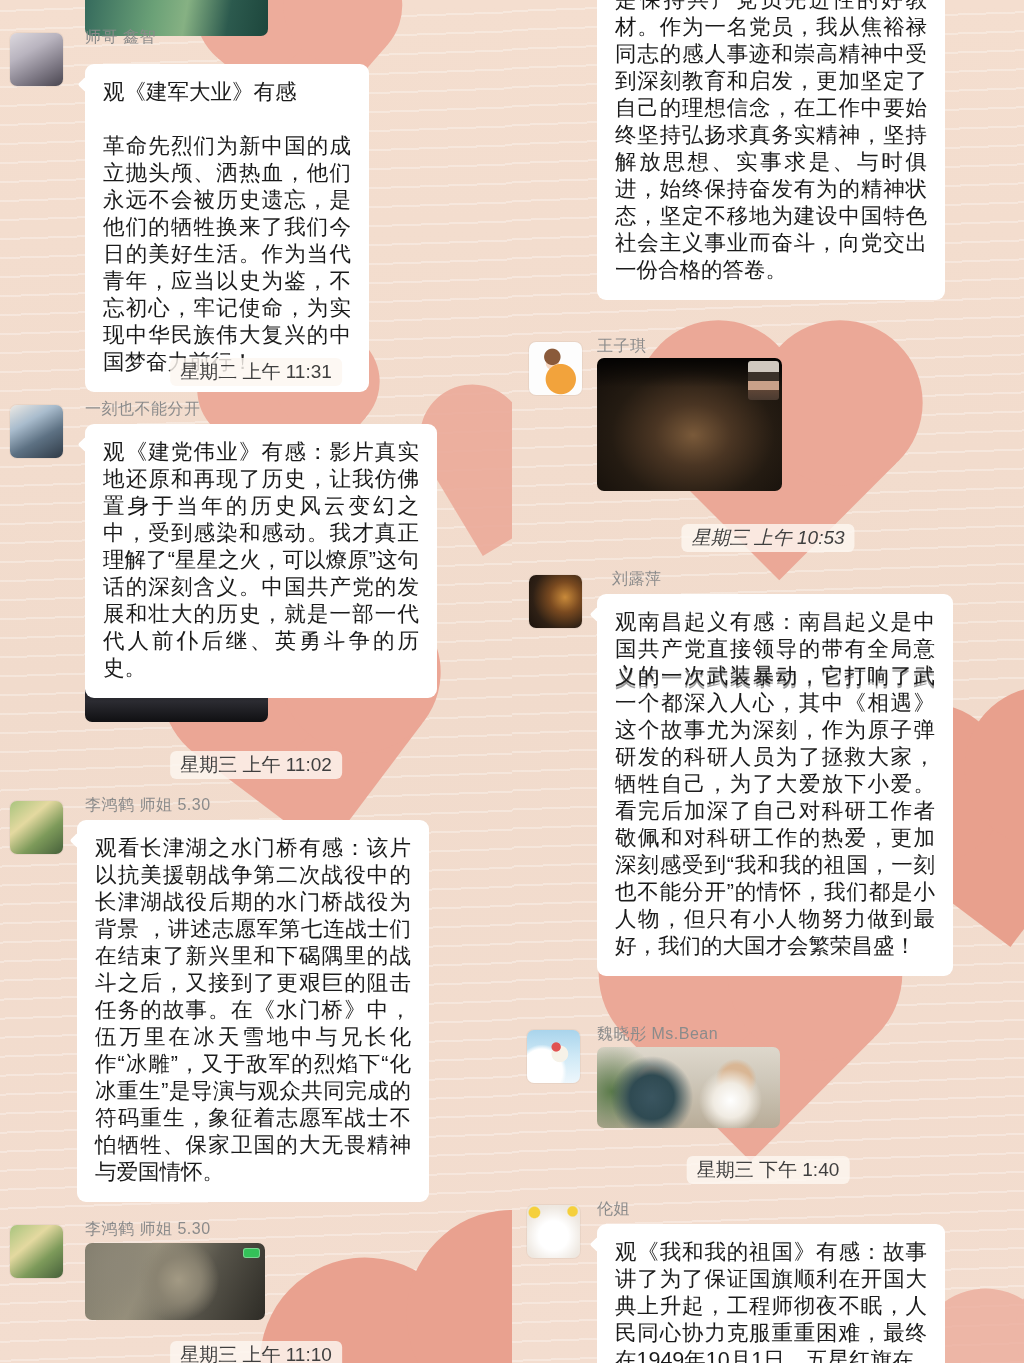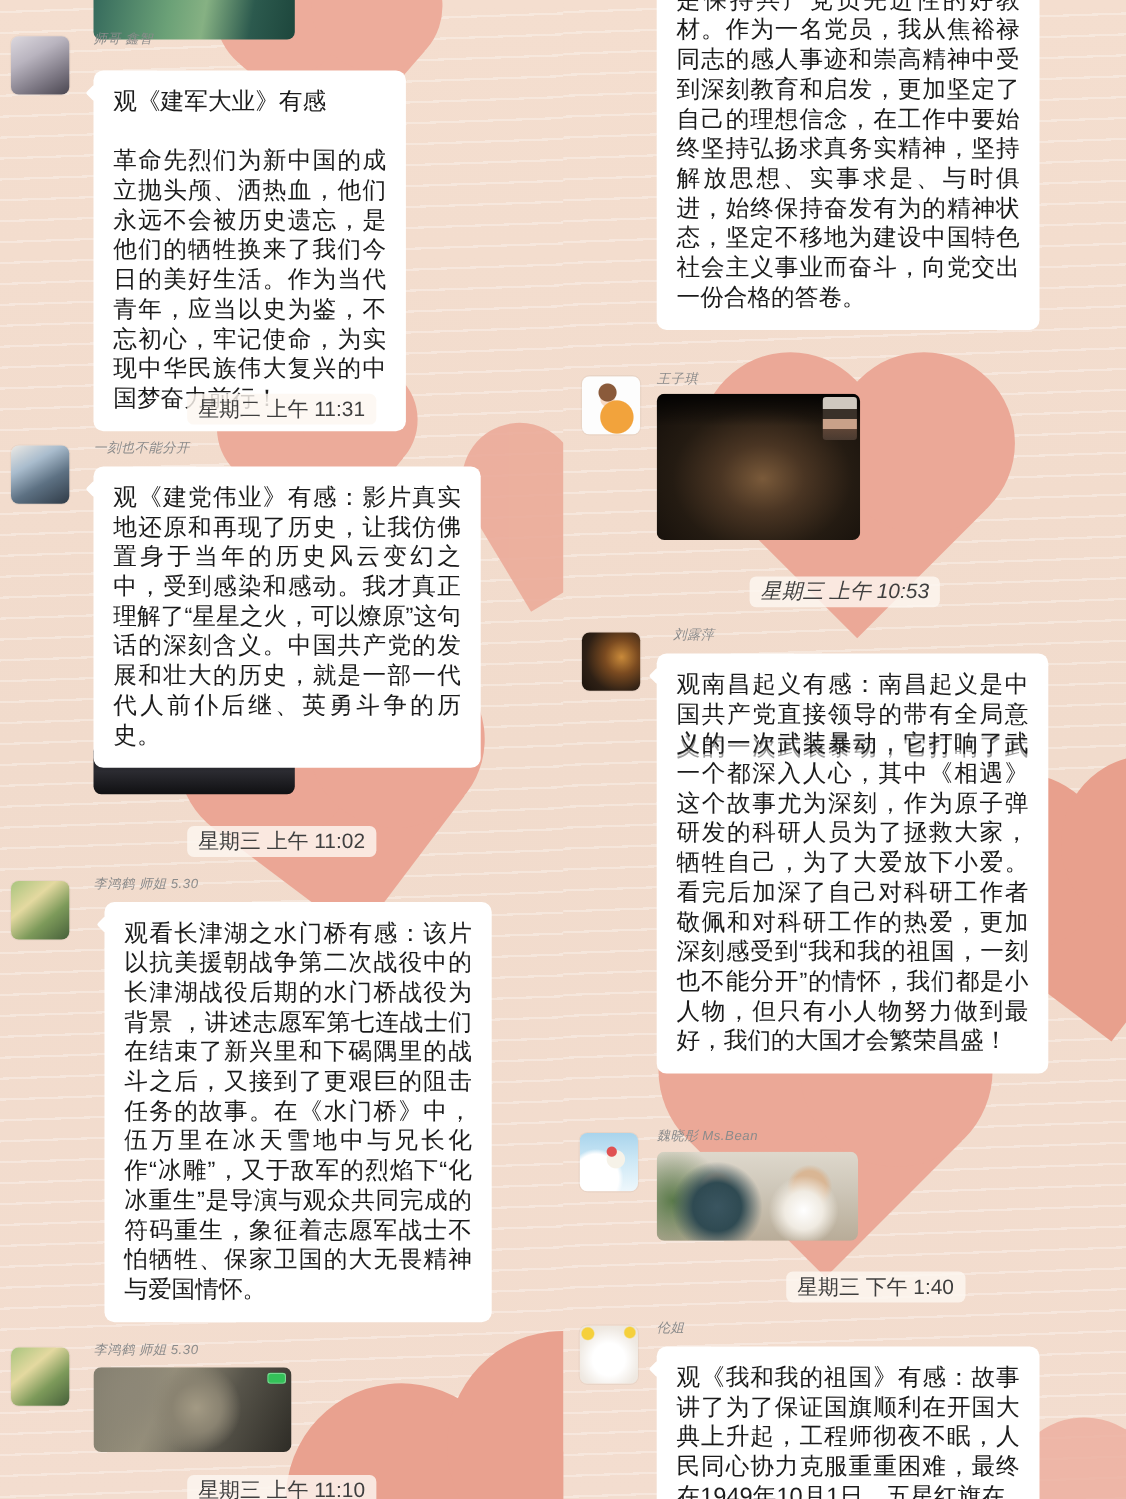--- a/index.html
+++ b/index.html
@@ -31,22 +31,22 @@
   }
   .heart i::before{left:-52%;top:0;}
   .heart i::after{left:0;top:-52%;}
 
   
   .avatar{
     position:absolute;width:53px;height:53px;border-radius:7px;z-index:2;
     box-shadow:0 0 0 1px rgba(0,0,0,0.04);
   }
   .sender{
-    position:absolute;z-index:2;font-size:12px;color:#8b8b8b;
-    white-space:nowrap;letter-spacing:0.5px;font-style:italic;
+    position:absolute;z-index:2;font-size:16px;color:#8b8b8b;
+    white-space:nowrap;letter-spacing:0.5px;
   }
   .bubble{
     position:absolute;z-index:2;background:#ffffff;border-radius:9px;
     padding:15px 18px 16px 18px;box-sizing:border-box;
     font-size:21.5px;line-height:27px;color:#1b1b1b;
     white-space:pre-wrap;word-break:break-all;text-align:justify;
   }
   .bubble.tail::before{
     content:"";position:absolute;left:-5px;top:15px;width:11px;height:11px;
     background:#ffffff;transform:rotate(45deg);border-radius:2px;
@@ -107,21 +107,21 @@
     <div class="avatar" style="left:10px;top:405px;background:linear-gradient(150deg,#ece9e4 0%,#a9bccd 32%,#5d7183 62%,#2f3a46 100%);"></div>
     <div class="sender" style="left:85px;top:399px;">一刻也不能分开</div>
     <div class="video" style="left:85px;top:676px;width:183px;height:46px;z-index:1;
                 background:linear-gradient(180deg,#17171a 0%,#2b2b31 55%,#101012 100%);"></div>
     <div class="bubble tail" style="left:85px;top:424px;width:352px;">观《建党伟业》有感：影片真实地还原和再现了历史，让我仿佛置身于当年的历史风云变幻之中，受到感染和感动。我才真正理解了“星星之火，可以燎原”这句话的深刻含义。中国共产党的发展和壮大的历史，就是一部一代代人前仆后继、英勇斗争的历史。</div>
 
     <div class="timestamp" style="top:751px;">星期三 上午 11:02</div>
 
     <div class="avatar" style="left:10px;top:801px;background:linear-gradient(140deg,#a8c47e 0%,#e4d9a0 35%,#7d9a5a 65%,#46603a 100%);"></div>
     <div class="sender" style="left:85px;top:795px;">李鸿鹤 师姐 5.30</div>
-    <div class="bubble tail" style="left:95px;top:820px;width:352px;">观看长津湖之水门桥有感：该片以抗美援朝战争第二次战役中的长津湖战役后期的水门桥战役为背景 ，讲述志愿军第七连战士们在结束了新兴里和下碣隅里的战斗之后，又接到了更艰巨的阻击任务的故事。在《水门桥》中，伍万里在冰天雪地中与兄长化作“冰雕”，又于敌军的烈焰下“化冰重生”是导演与观众共同完成的符码重生，象征着志愿军战士不怕牺牲、保家卫国的大无畏精神与爱国情怀。</div>
+    <div class="bubble tail" style="left:77px;top:820px;width:352px;">观看长津湖之水门桥有感：该片以抗美援朝战争第二次战役中的长津湖战役后期的水门桥战役为背景 ，讲述志愿军第七连战士们在结束了新兴里和下碣隅里的战斗之后，又接到了更艰巨的阻击任务的故事。在《水门桥》中，伍万里在冰天雪地中与兄长化作“冰雕”，又于敌军的烈焰下“化冰重生”是导演与观众共同完成的符码重生，象征着志愿军战士不怕牺牲、保家卫国的大无畏精神与爱国情怀。</div>
 
     <div class="avatar" style="left:10px;top:1225px;background:linear-gradient(140deg,#a8c47e 0%,#e4d9a0 35%,#7d9a5a 65%,#46603a 100%);"></div>
     <div class="sender" style="left:85px;top:1219px;">李鸿鹤 师姐 5.30</div>
     <div class="video" style="left:85px;top:1243px;width:180px;height:77px;
                 background:
                   radial-gradient(circle at 52% 48%,#a39a84 0%,#8a8371 22%,rgba(0,0,0,0) 40%),
                   radial-gradient(circle at 20% 30%,#8d8777 0%,rgba(0,0,0,0) 45%),
                   linear-gradient(115deg,#7c7869 0%,#98917c 35%,#57544a 65%,#2e2c26 100%);">
       <span class="vbadge"></span>
     </div>
@@ -173,21 +173,21 @@
     <div class="sender" style="left:85px;top:1024px;">魏晓彤 Ms.Bean</div>
     <div class="video" style="left:85px;top:1047px;width:183px;height:81px;
                 background:
                   radial-gradient(circle at 30% 62%,#3a5560 0%,#2f4a52 16%,rgba(0,0,0,0) 30%),
                   radial-gradient(circle at 30% 42%,#e8c9ae 0%,#e8c9ae 9%,rgba(0,0,0,0) 12%),
                   radial-gradient(circle at 73% 66%,#ffffff 0%,#f0ebe2 12%,rgba(0,0,0,0) 22%),
                   radial-gradient(circle at 76% 40%,#d9b694 0%,#d9b694 10%,rgba(0,0,0,0) 14%),
                   radial-gradient(circle at 8% 55%,#5a7a4a 0%,rgba(0,0,0,0) 28%),
                   linear-gradient(180deg,#ded8cc 0%,#cfc8ba 40%,#b8ac98 100%);"></div>
 
-    <div class="timestamp" style="top:1156px;margin-left:28px;">星期三 下午 1:40</div>
+    <div class="timestamp" style="top:1156px;">星期三 下午 1:40</div>
 
     <div class="avatar" style="left:15px;top:1205px;background:
             radial-gradient(circle at 14% 14%,#f5d03c 0%,#f5d03c 8%,rgba(0,0,0,0) 10%),
             radial-gradient(circle at 86% 12%,#f5d03c 0%,#f5d03c 7%,rgba(0,0,0,0) 9%),
             radial-gradient(circle at 50% 58%,#ffffff 0%,#ffffff 36%,#efe9e2 70%,#eae3da 100%);"></div>
     <div class="sender" style="left:85px;top:1199px;">伦姐</div>
     <div class="bubble tail" style="left:85px;top:1224px;width:348px;">观《我和我的祖国》有感：故事讲了为了保证国旗顺利在开国大典上升起，工程师彻夜不眠，人民同心协力克服重重困难，最终在1949年10月1日，五星红旗在</div>
   </div>
 
 </div>

